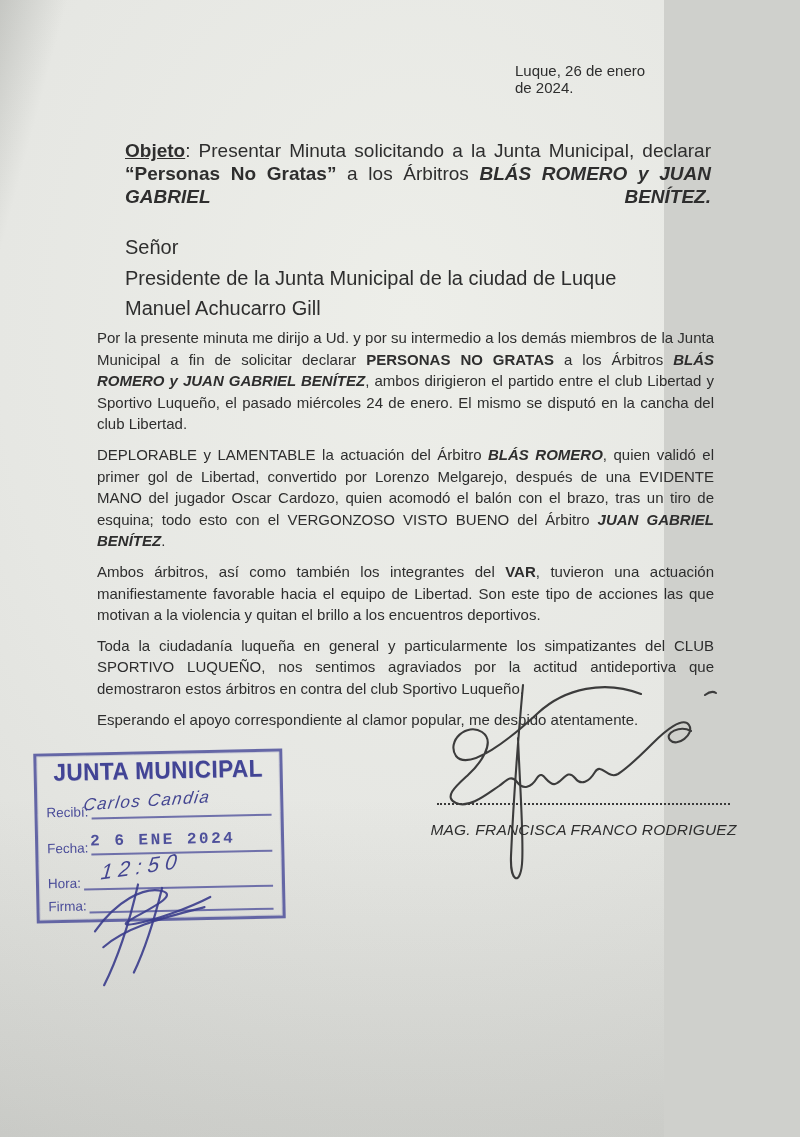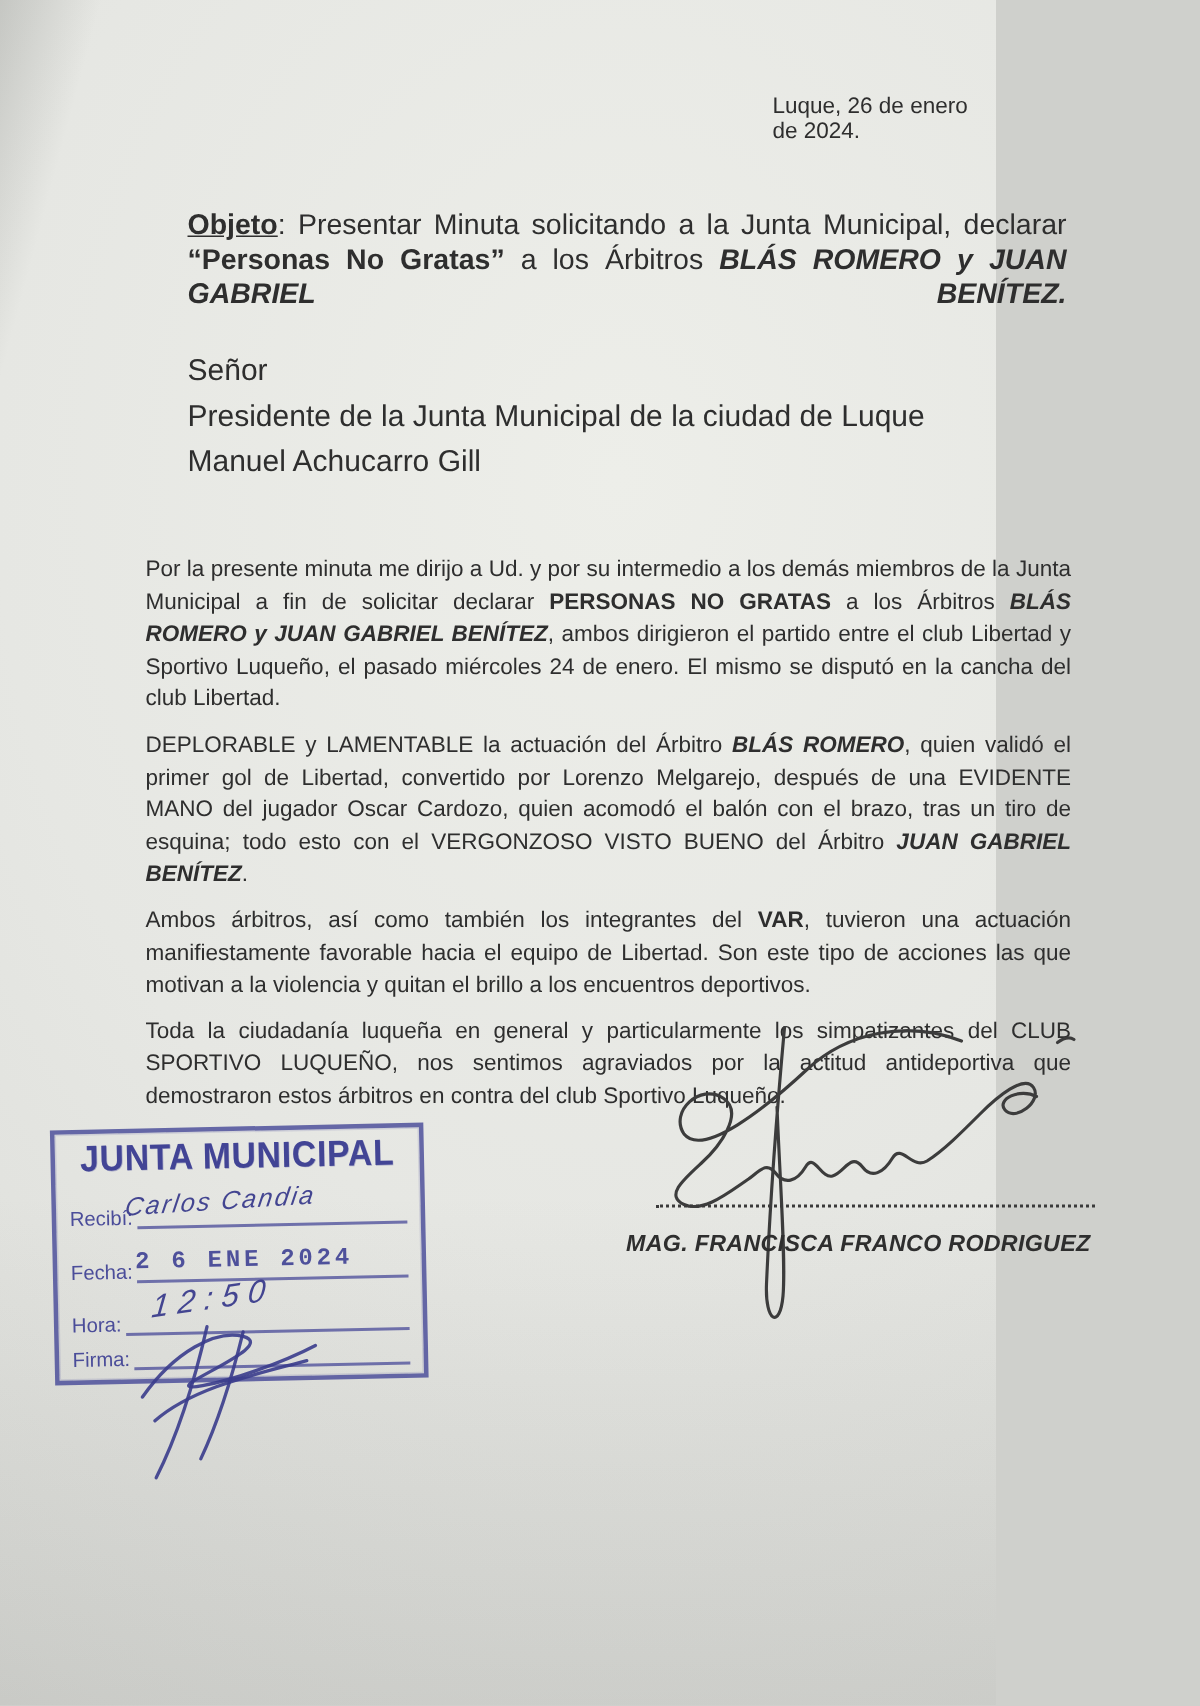--- a/index.html
+++ b/index.html
@@ -17,28 +17,28 @@
   .bolditalic{font-weight:bold;font-style:italic;}
   .underline{text-decoration:underline;}
 
   .date-line{position:absolute;top:62px;left:515px;font-size:15px;}
   .addressee-heading{position:absolute;top:113px;left:243px;font-size:15px;font-weight:bold;letter-spacing:0.1px;}
   .objeto{position:absolute;top:139px;left:125px;width:586px;margin:0;font-size:19px;line-height:23px;text-align:justify;}
   .objeto:after{content:"";display:inline-block;width:100%;}
 
   .recipient{position:absolute;top:212px;left:125px;font-size:20px;line-height:30.5px;margin-top:20px;}
 
-  .letter-body{position:absolute;top:327px;left:97px;width:617px;font-size:15px;line-height:21.6px;text-align:justify;margin-top:42px;}
+  .letter-body{position:absolute;top:327px;left:97px;width:617px;font-size:15px;line-height:21.6px;text-align:justify;}
   .letter-body p{margin:0 0 9px 0;}
 
   .signature-svg{position:absolute;left:433px;top:678px;width:290px;height:222px;overflow:visible;}
   .signature-svg path{fill:none;stroke:#3c3c3c;stroke-width:2.1;stroke-linecap:round;}
 
   .signature-line{position:absolute;left:437px;top:794px;width:293px;height:9px;border-bottom:2px dotted #3a3a3a;}
-  .signatory{position:absolute;left:412px;top:821px;width:315px;text-align:right;font-weight:bold;font-style:italic;}
+  .signatory{position:absolute;left:426px;top:821px;width:315px;text-align:center;font-weight:normal;font-style:italic;}
   .signatory .name{font-size:15.5px;letter-spacing:0.2px;}
   .signatory .title{font-size:15px;margin-top:7px;}
 
   .stamp{
     position:absolute;left:35px;top:751px;width:243px;height:164px;
     border:3px solid rgba(72,74,152,0.82);
     transform:rotate(-1.2deg);
     color:#4b4d9b;
     box-shadow:inset 0 0 0 1px rgba(72,74,152,0.15);
   }
@@ -75,20 +75,21 @@
     <div>Señor</div>
     <div>Presidente de  la Junta Municipal de la ciudad de Luque</div>
     <div>Manuel Achucarro Gill</div>
   </div>
 
   <div class="letter-body">
     <p><span>Por la presente minuta me dirijo a Ud. y por su intermedio a los demás miembros de la Junta Municipal  a fin de solicitar declarar </span><span class="bold">PERSONAS NO GRATAS</span><span> a los Árbitros </span><span class="bolditalic">BLÁS ROMERO y JUAN GABRIEL BENÍTEZ</span><span>, ambos dirigieron el partido entre el club Libertad y Sportivo Luqueño, el pasado miércoles 24 de enero. El mismo se disputó en la cancha del club Libertad.</span></p>
     <p><span>DEPLORABLE y LAMENTABLE la actuación del Árbitro </span><span class="bolditalic">BLÁS ROMERO</span><span>, quien validó el primer gol de Libertad, convertido por Lorenzo Melgarejo, después de una EVIDENTE MANO del jugador Oscar Cardozo, quien acomodó el balón con el brazo, tras un tiro de esquina; todo esto con el VERGONZOSO VISTO BUENO del Árbitro </span><span class="bolditalic">JUAN GABRIEL BENÍTEZ</span><span>.</span></p>
     <p><span>Ambos árbitros, así como también los integrantes del </span><span class="bold">VAR</span><span>, tuvieron una actuación manifiestamente favorable hacia el equipo de Libertad. Son este tipo de acciones las que motivan a la violencia y  quitan el  brillo a los encuentros deportivos.</span></p>
     <p><span>Toda la ciudadanía luqueña en general y particularmente los simpatizantes del CLUB SPORTIVO LUQUEÑO, nos sentimos agraviados por  la actitud  antideportiva  que demostraron estos árbitros en contra del club Sportivo Luqueño.</span></p>
+    <p><span>Esperando el apoyo correspondiente al clamor popular, me despido atentamente.</span></p>
   </div>
 
   <svg class="signature-svg" viewBox="0 0 290 222" xmlns="http://www.w3.org/2000/svg">
     <path d="M 208 16 C 172 2 132 10 105 35 C 78 60 36 94 23 78 C 13 63 34 44 49 54 C 64 64 46 87 35 97 C 23 108 10 119 23 125 C 36 131 54 116 66 108 C 73 103 78 96 84 104 C 90 112 98 110 104 100 C 110 90 114 108 122 106 C 130 104 134 90 142 100 C 148 108 156 104 162 94 C 168 84 175 102 185 96 C 196 89 208 77 220 65 C 232 53 250 38 256 47 C 262 56 244 70 237 62 C 231 55 247 47 258 53"></path>
     <path d="M 90 7 C 85 62 80 132 78 178 C 77 204 87 208 89 186 C 91 163 87 110 85 60"></path>
     <path d="M 272 17 c 4 -3 8 -4 11 -2"></path>
   </svg>
 
   <div class="signature-line"></div>
 

